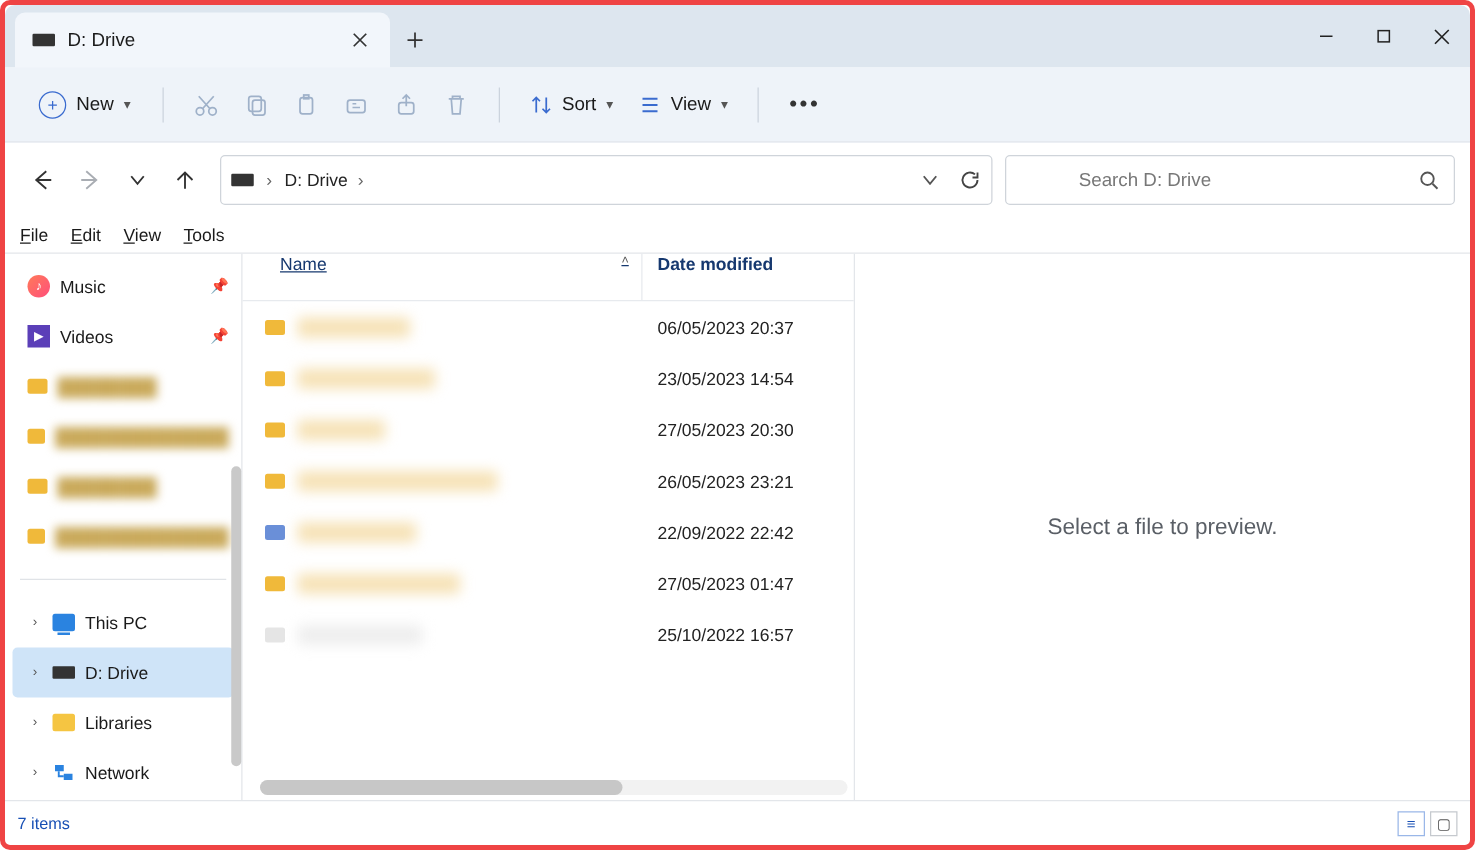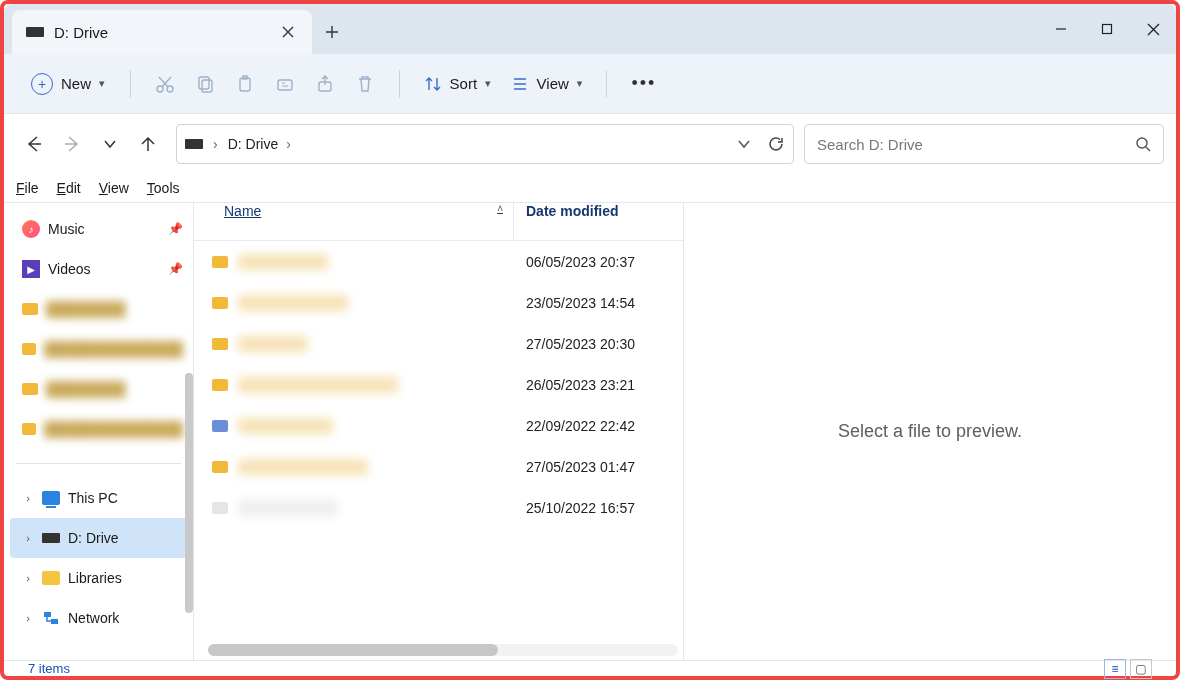--- a/index.html
+++ b/index.html
@@ -29,21 +29,21 @@
   .addr-row { height: 60px; display: flex; align-items: center; padding: 0 12px; gap: 10px; }
   .nav-btns { display: flex; align-items: center; gap: 14px; padding: 0 6px; }
   .nav-btn { width: 24px; height: 24px; display: flex; align-items: center; justify-content: center; color: #333; }
   .nav-btn.dis { color: #a9adb3; }
   .addr-box { flex: 1; height: 40px; border: 1px solid #cfd4da; border-radius: 4px; display: flex; align-items: center; padding: 0 8px; gap: 10px; }
   .addr-box .drive-glyph { width: 18px; height: 10px; background: #333; border-radius: 1px; }
   .crumb { display: flex; align-items: center; gap: 8px; color: #222; }
   .crumb-sep { color: #666; }
   .addr-right { margin-left: auto; display: flex; align-items: center; gap: 16px; color: #444; }
   .search-box { width: 360px; height: 40px; border: 1px solid #cfd4da; border-radius: 4px; display: flex; align-items: center; padding: 0 12px; color: #666; }
-  .search-box input { border: none; outline: none; flex: 1; font-size: 15px; color: #4d7c0f; background: transparent; }
+  .search-box input { border: none; outline: none; flex: 1; font-size: 15px; color: #4d7c0f; background: transparent; margin-left: 46px; }
   .search-box input::placeholder { color: #777; }
   .search-icon { color: #555; }
   
   .menubar { height: 28px; display: flex; align-items: center; gap: 18px; padding: 0 12px; font-size: 14px; }
   .menubar span { cursor: default; }
   .menubar span u { text-decoration: underline; }
   
   .body { flex: 1; display: flex; border-top: 1px solid #e3e6ea; min-height: 0; }
   
   .sidebar { width: 190px; border-right: 1px solid #e3e6ea; display: flex; flex-direction: column; padding-top: 6px; position: relative; }
@@ -71,21 +71,21 @@
   .fl-sort { font-size:10px; color:#555; margin-left:auto; margin-right:10px;}
   .fl-row { height: 41px; display:flex; align-items:center; }
   .fl-row .c-name { width:320px; padding-left:18px; display:flex; align-items:center; gap:10px;}
   .fl-row .c-date { flex:1; padding-left:12px; color:#222;}
   .fl-row .blur-name { filter: blur(5px); color:#d0a24a; background: #f6e2b6; border-radius:3px; height:16px; width:90px; display:inline-block;}
   .fl-hscroll { position:absolute; bottom:4px; left:14px; height:12px; width:470px; background:#f2f2f2; border-radius:6px;}
   .fl-hscroll .thumb{ position:absolute; left:0; top:0; height:12px; width:290px; background:#c7c7c7; border-radius:6px;}
   
   .preview { flex:1; display:flex; align-items:center; justify-content:center; color:#5a5f66; font-size:18px;}
   
-  .statusbar { height: 16px; border-top: 1px solid #e3e6ea; display:flex; align-items:center; padding: 0 24px; font-size:13px; color:#1850b5;}
+  .statusbar { height: 36px; border-top: 1px solid #e3e6ea; display:flex; align-items:center; padding: 0 10px; font-size:13px; color:#1850b5;}
   .statusbar .sp { flex:1;}
   .view-toggle { display:flex; gap:4px;}
   .vt-btn { width:22px; height:20px; border:1px solid #9ab7e8; display:flex; align-items:center; justify-content:center; font-size:12px; color:#1850b5;}
   .vt-btn.inactive{ border-color:#c5c9ce; color:#555;}
   svg { display:block; }
 </style>
 </head>
 <body>
 
 <div class="window">

